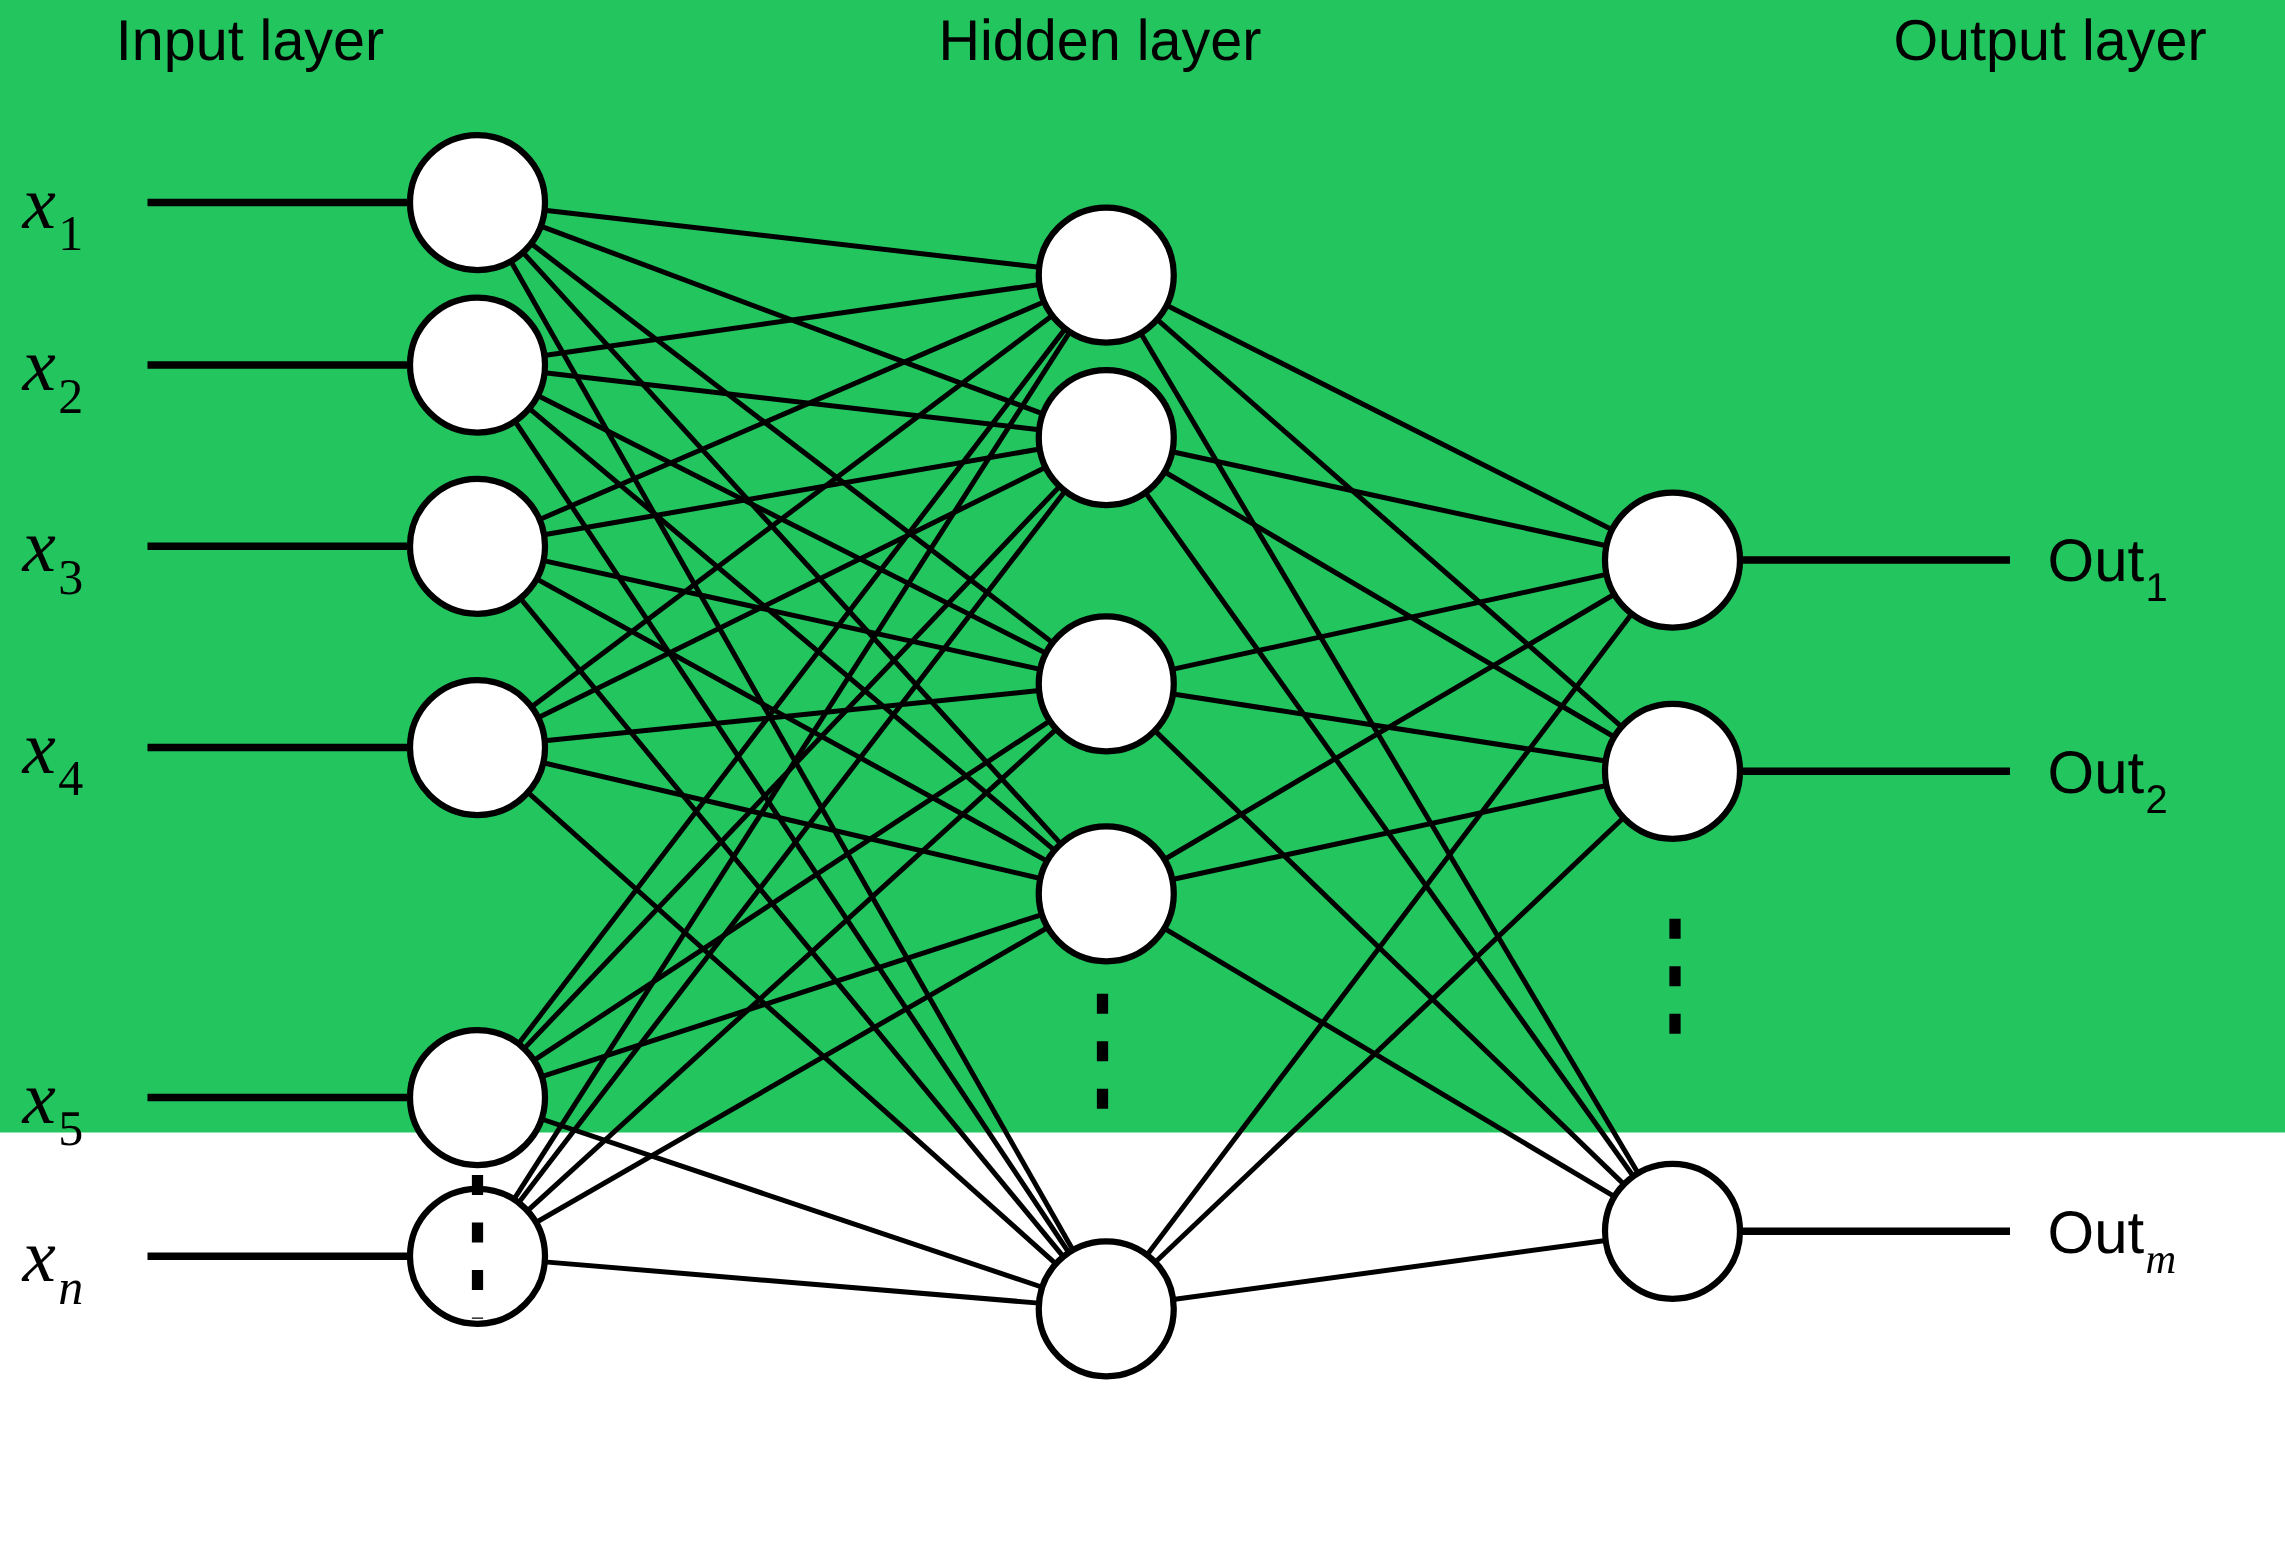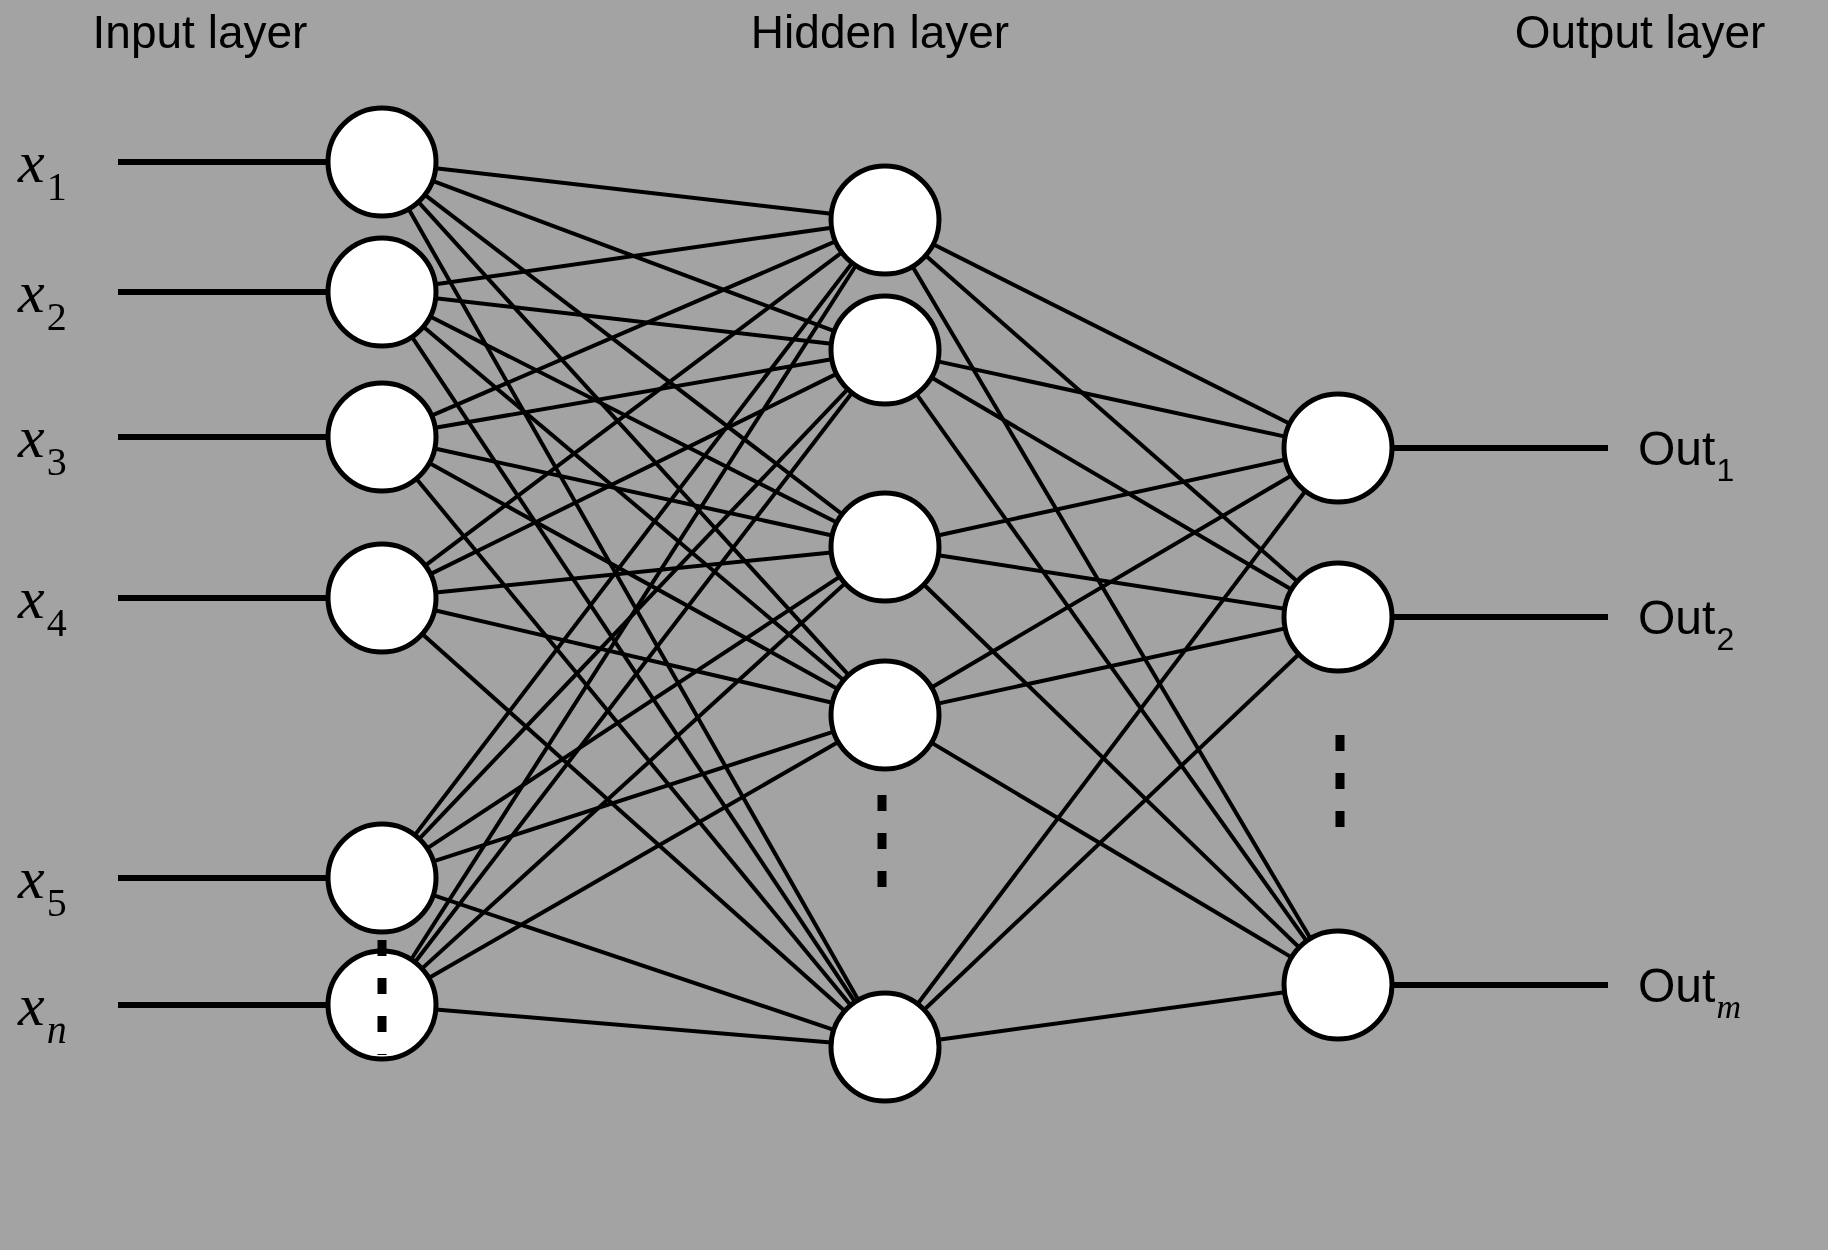--- a/index.html
+++ b/index.html
@@ -11,22 +11,22 @@
   body {
     width: 1828px;
     height: 1250px;
     font-family: "Liberation Sans", sans-serif;
     color: #000000;
     overflow: hidden;
   }
   #diagram-root {
     position: relative;
     width: 1828px;
-    height: 1250px;
-    background: #a3a3a3;
+    height: 906px;
+    background: #22c55e;
   }
   svg#nn-svg {
     position: absolute;
     left: 0;
     top: 0;
     width: 1828px;
     height: 1250px;
     display: block;
   }
   .layer-title {

